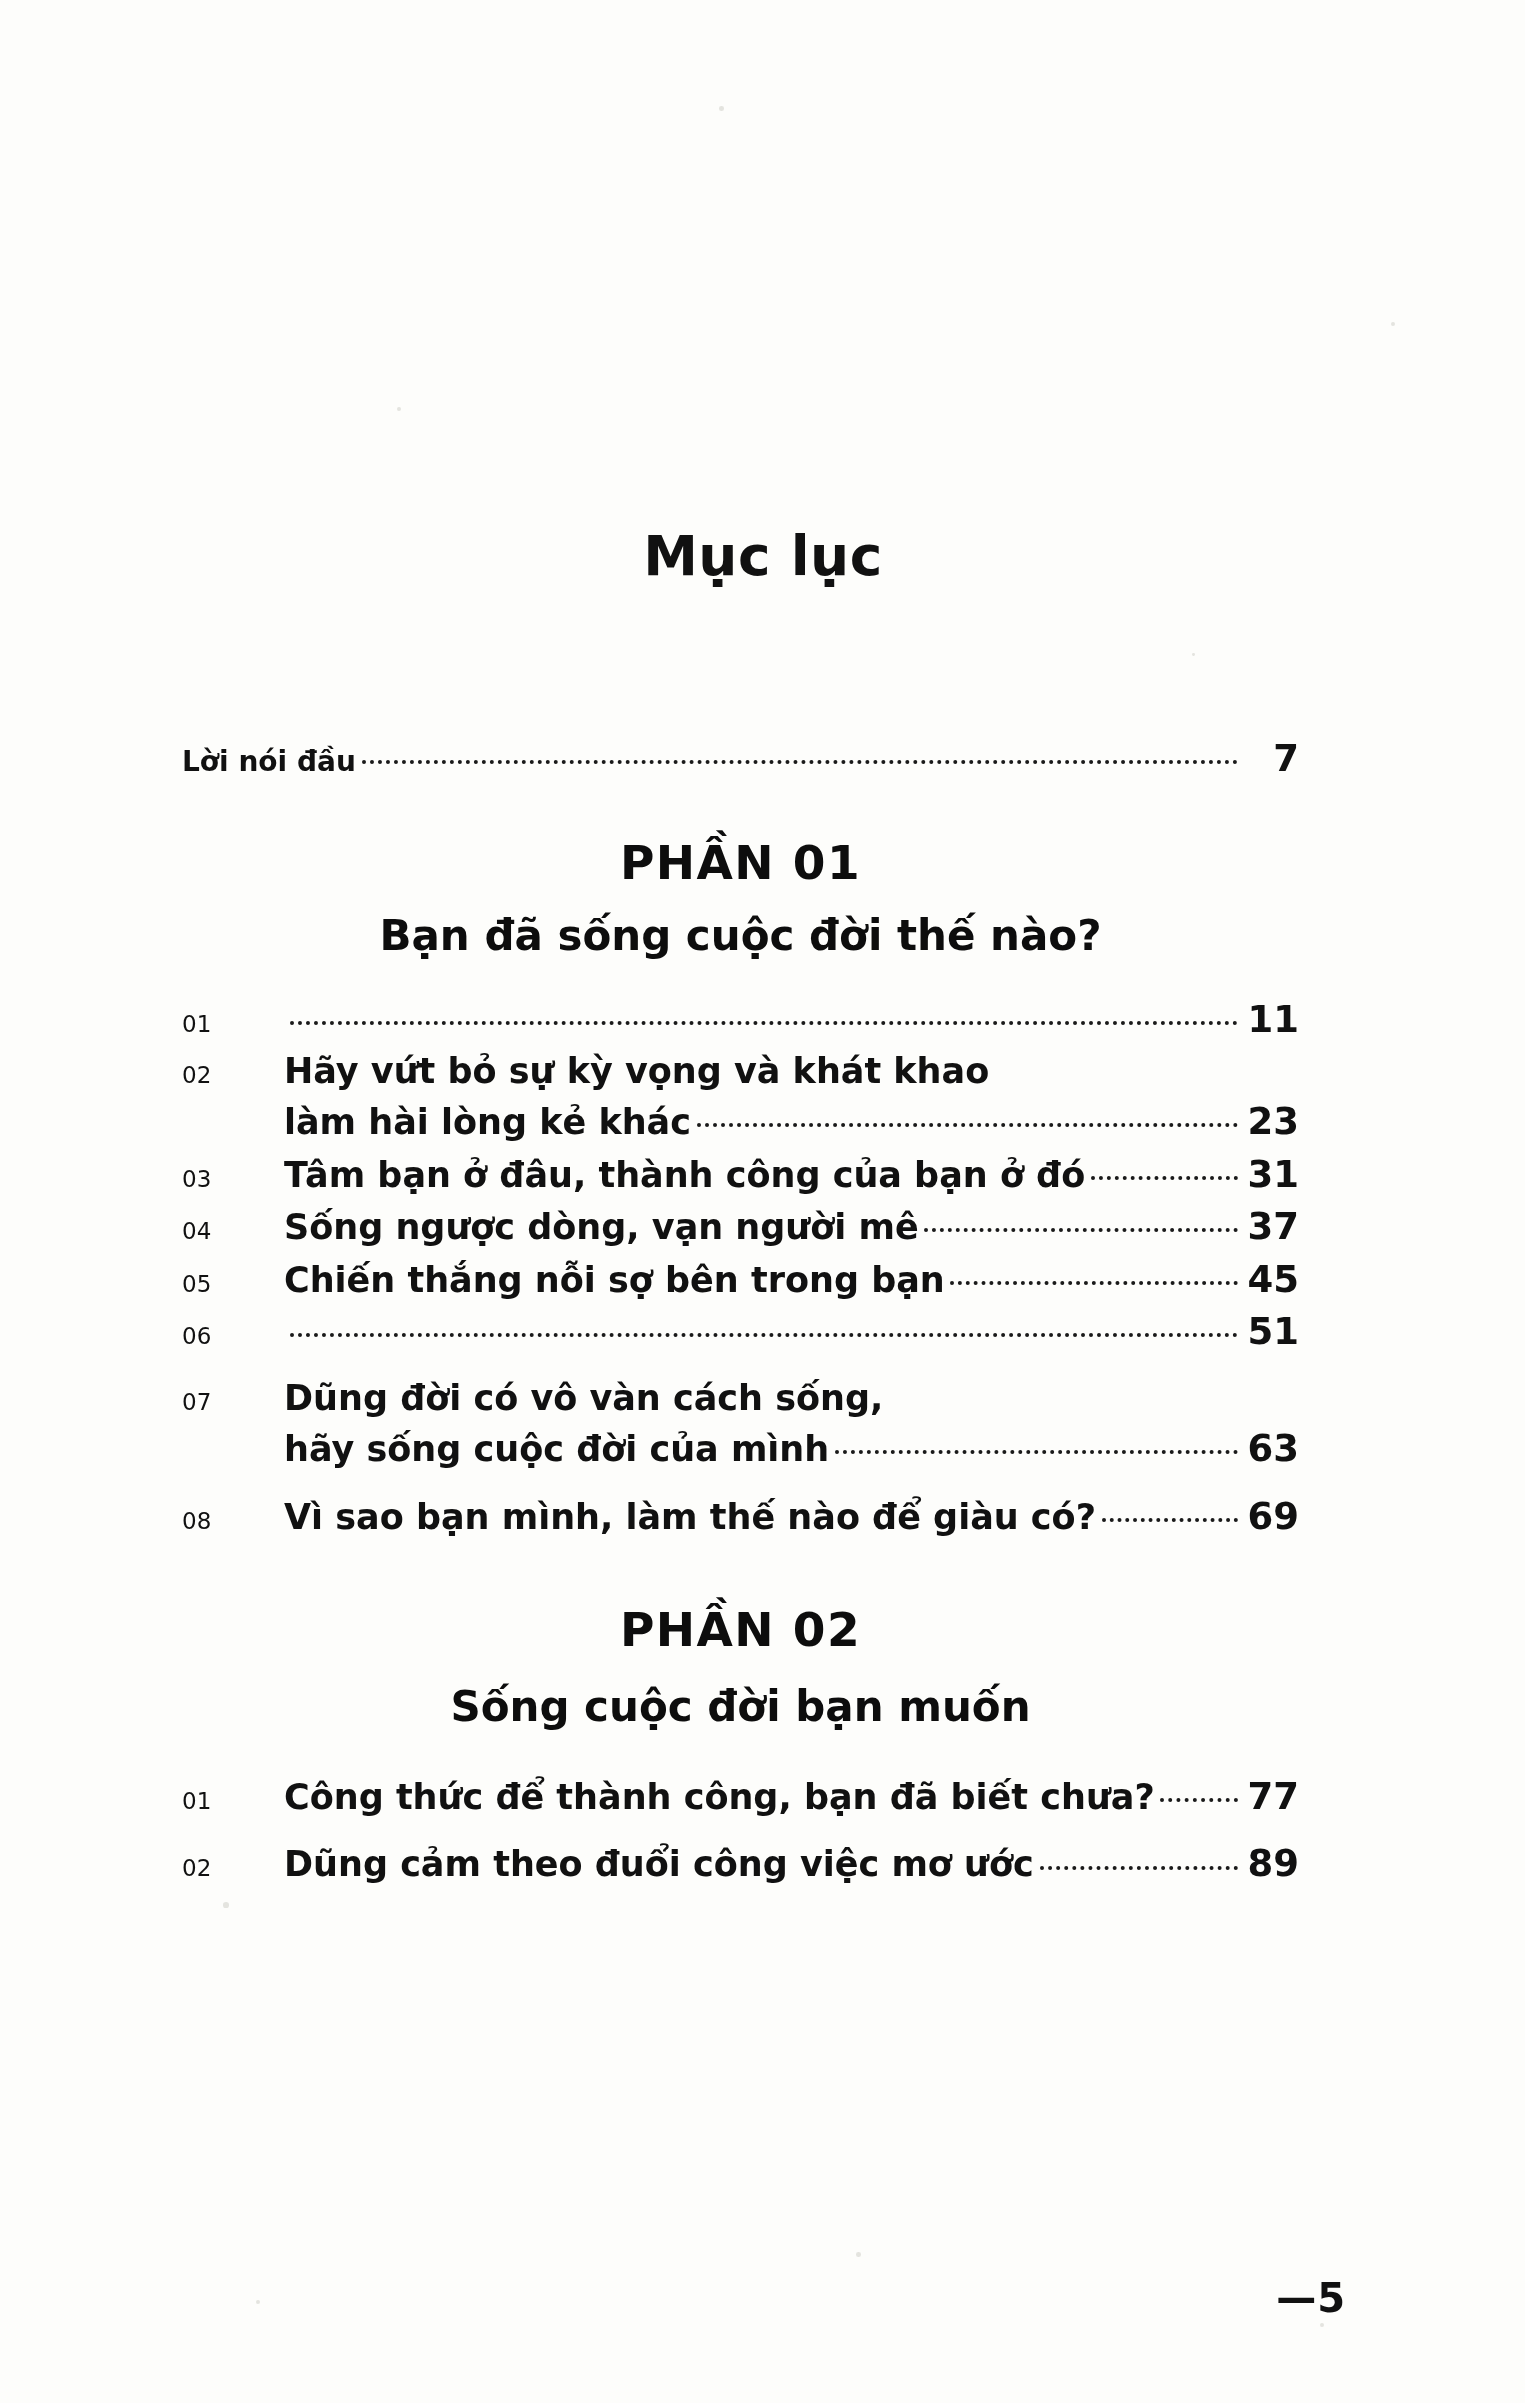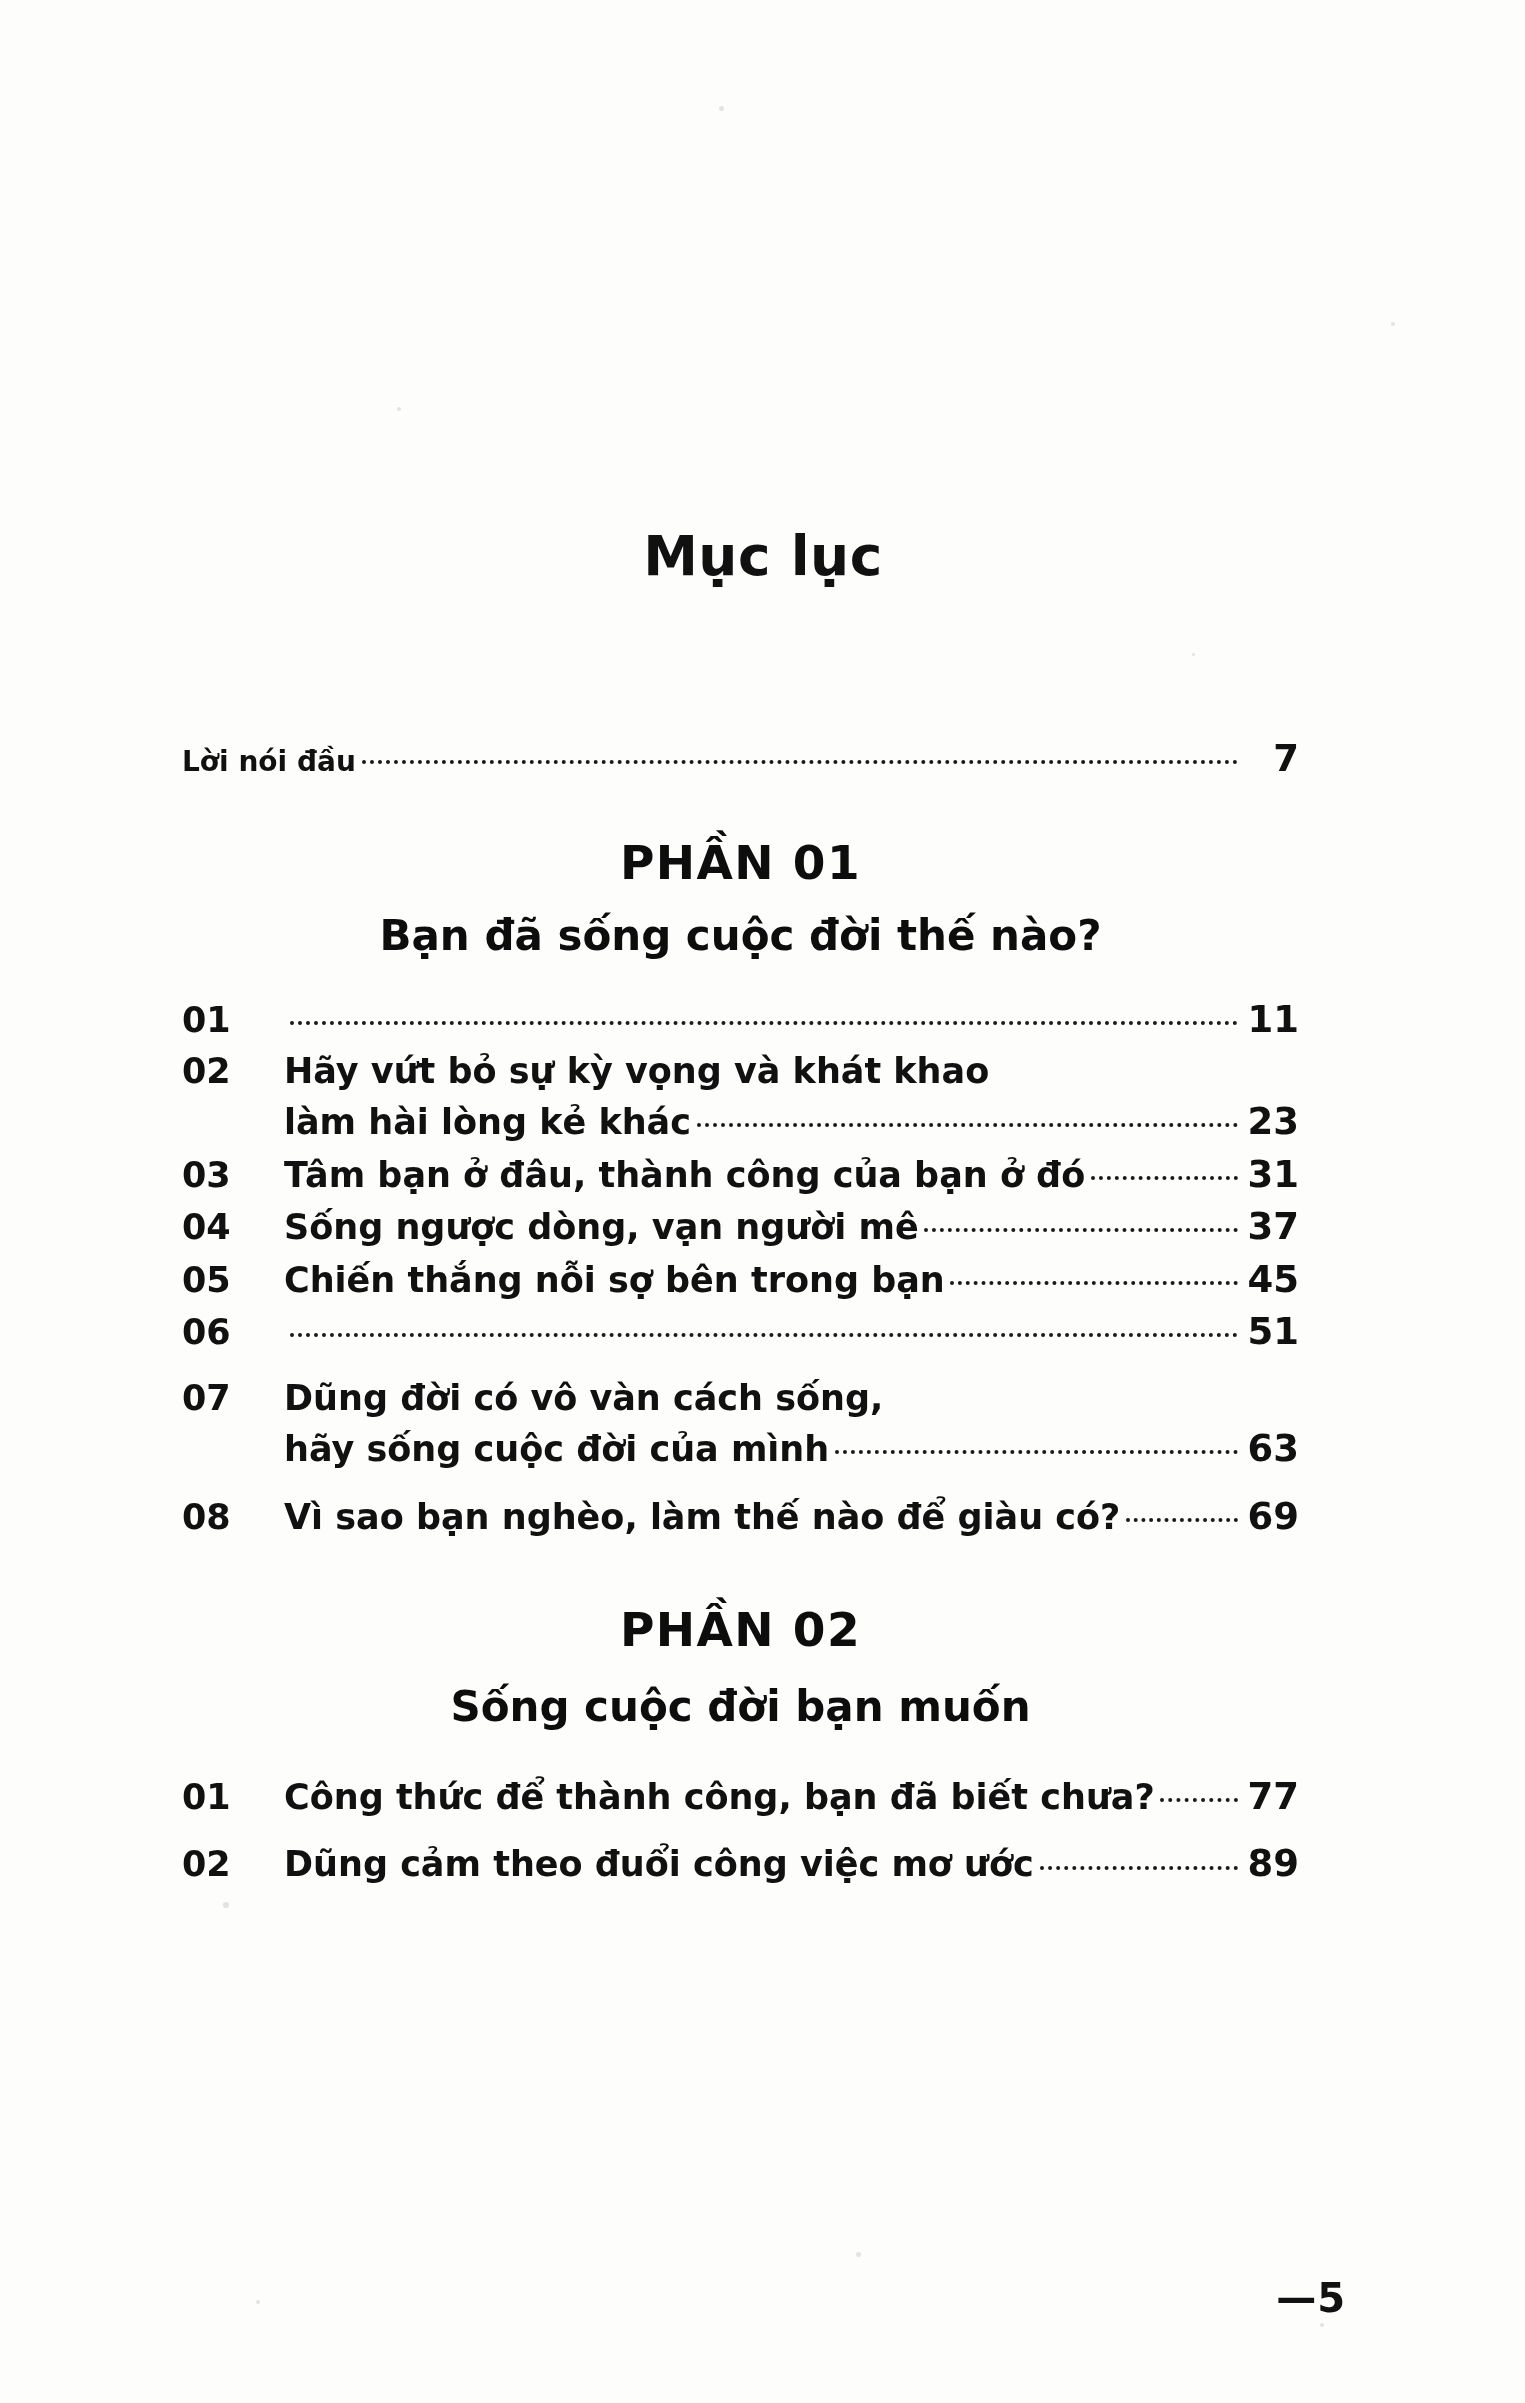--- a/index.html
+++ b/index.html
@@ -54,22 +54,22 @@
     align-items: baseline;
     width: 1117px;
     font-size: 35px;
     color: #111;
     font-weight: 600;
     margin-bottom: 9.5px;
   }
   .row .num {
     width: 102px;
     flex: 0 0 102px;
-    font-weight: 700;
-    font-size: 35px;
+    font-weight: 400;
+    font-size: 23px;
   }
   .row .txt {
     white-space: nowrap;
     font-weight: 600;
   }
   .row .leader {
     flex: 1 1 auto;
     margin: 0 5.7px 0 5.7px;
     border-bottom: 4.7px dotted #1a1a1a;
     position: relative;
@@ -214,21 +214,21 @@
         <span class="num"></span>
         <span class="txt">hãy sống cuộc đời của mình</span>
         <span class="leader"></span>
         <span class="pg">63</span>
       </div>
 
       <div class="gap-small"></div>
 
       <div class="row">
         <span class="num">08</span>
-        <span class="txt">Vì sao bạn nghèo, làm thế nào để giàu có?</span>
+        <span class="txt">Vì sao bạn mình, làm thế nào để giàu có?</span>
         <span class="leader"></span>
         <span class="pg">69</span>
       </div>
 
       <div class="sp-4"></div>
 
       <div class="part">PHẦN 02</div>
       <div class="sp-5"></div>
       <div class="part-sub">Sống cuộc đời bạn muốn</div>
       <div class="sp-6"></div>

